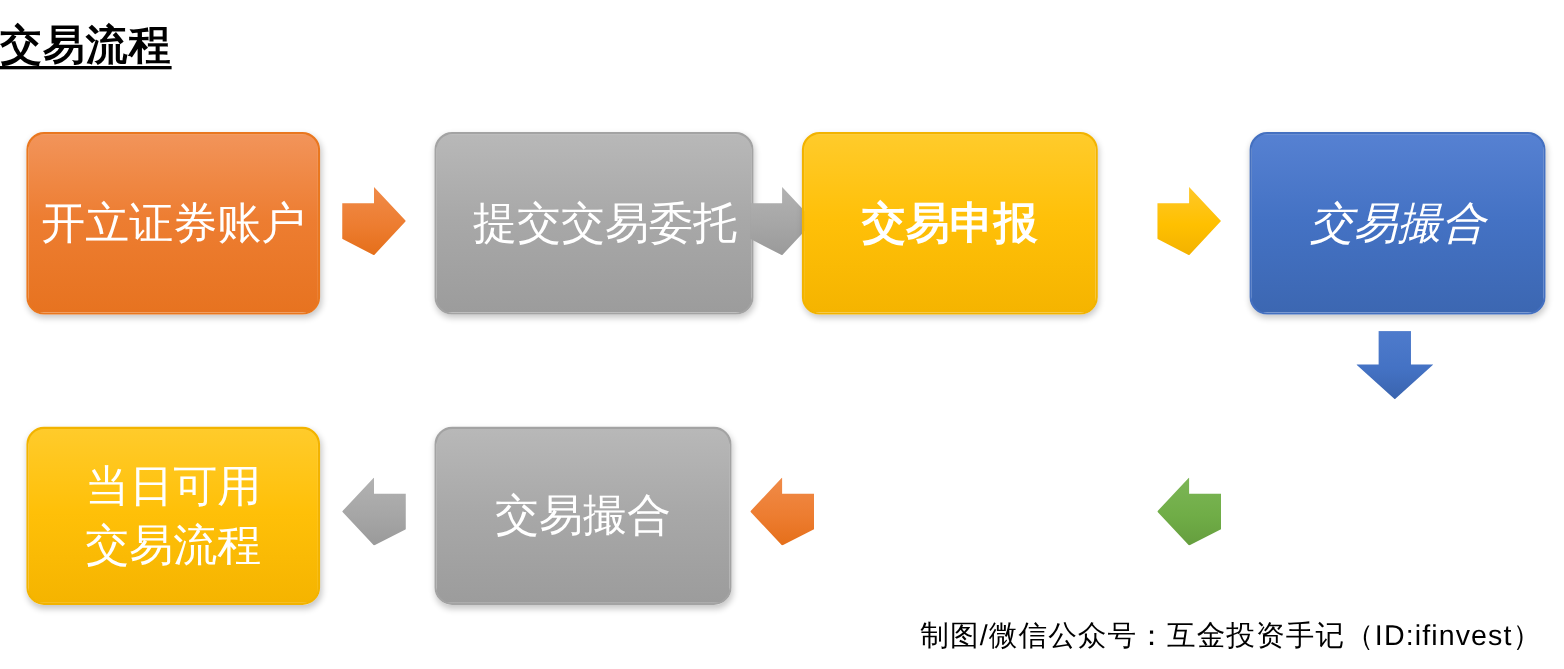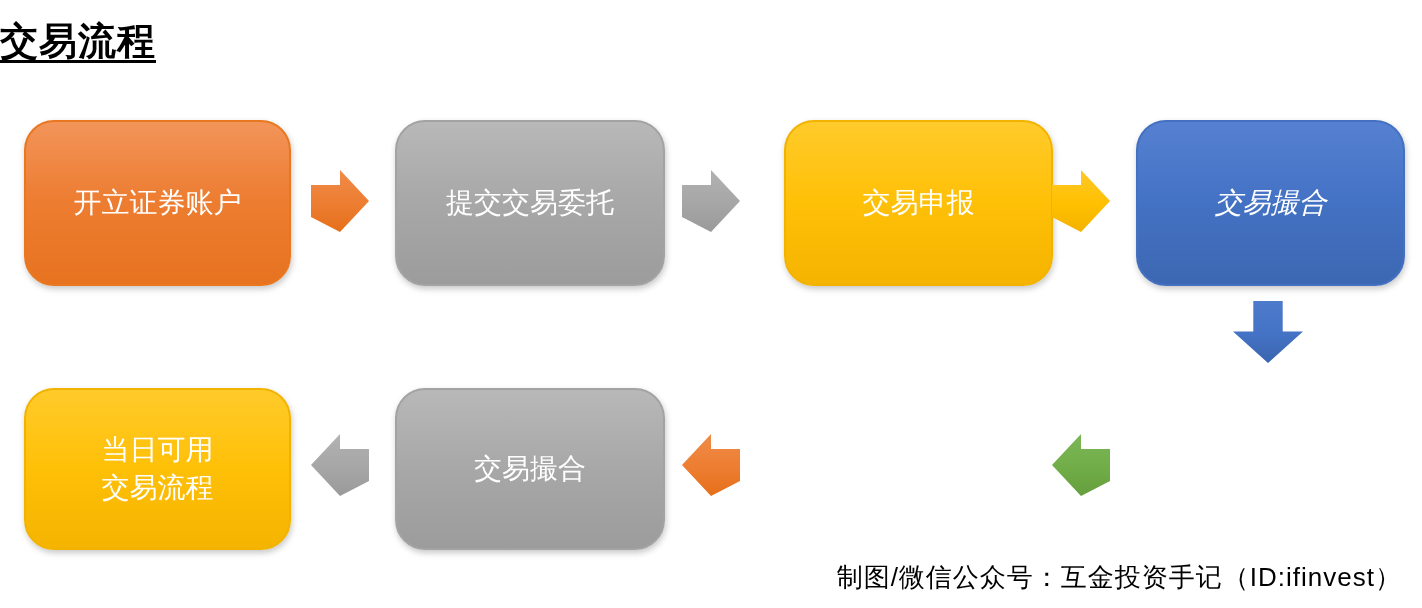--- a/index.html
+++ b/index.html
@@ -4,22 +4,22 @@
 <style>
   html,body{margin:0;padding:0;background:#ffffff;}
   body{font-family:"Liberation Sans","DejaVu Sans",sans-serif;}
   .canvas{position:relative;width:1422px;height:608px;background:#ffffff;overflow:hidden;}
 
   .title{position:absolute;top:16px;left:0;width:100%;text-align:left;
          font-size:38px;font-weight:bold;color:#000;
          }
   .title span{text-decoration:underline;text-decoration-thickness:3px;text-underline-offset:6px;letter-spacing:1px;}
 
-  .box{position:absolute;border-radius:30px;display:flex;align-items:center;justify-content:center;
-       color:#ffffff;font-size:28px;text-align:right;white-space:pre-line;line-height:1.35;
+  .box{position:absolute;border-radius:16px;display:flex;align-items:center;justify-content:center;
+       color:#ffffff;font-size:40px;text-align:right;white-space:pre-line;line-height:1.35;
        box-shadow:1px 3px 6px rgba(0,0,0,0.22);}
   .row1{top:120px;height:162px;}
   .row2{top:388px;height:158px;}
 
   .orange{background:linear-gradient(180deg,#F2945A 0%,#ED7D31 48%,#E77320 100%);border:2px solid #E9771F;}
   .gray  {background:linear-gradient(180deg,#B8B8B8 0%,#A8A8A8 48%,#9C9C9C 100%);border:2px solid #A3A3A3;}
   .gold  {background:linear-gradient(180deg,#FFCB2B 0%,#FFC008 48%,#F5B400 100%);border:2px solid #F2B300;}
   .blue  {background:linear-gradient(180deg,#5681D2 0%,#4472C4 48%,#3C67B2 100%);border:2px solid #4470C0;}
   .green {background:linear-gradient(180deg,#82BB5E 0%,#70AD47 48%,#67A03F 100%);border:2px solid #6DA844;}
 
@@ -45,27 +45,27 @@
   <div class="title">
     <span>交易流程</span>
   </div>
 
   <div class="box row1 orange" style="left:24px;width:263px;">
     <span>开立证券账户</span>
   </div>
 
   <div class="arrow arrow-h right a-orange" style="left:311px;"></div>
 
-  <div class="box row1 gray" style="left:395px;width:266px;">
+  <div class="box row1 gray" style="left:395px;width:266px;padding-left:20px;">
     <span>提交交易委托</span>
   </div>
 
   <div class="arrow arrow-h right a-gray" style="left:682px;"></div>
 
-  <div class="box row1 gold" style="left:784px;width:265px;">
+  <div class="box row1 gold" style="left:729px;width:265px;font-weight:bold;">
     <span>交易申报</span>
   </div>
 
   <div class="arrow arrow-h right a-gold" style="left:1052px;"></div>
 
   <div class="box row1 blue" style="left:1136px;width:265px;font-style:italic;">
     <span>交易撮合</span>
   </div>
 
   <div class="arrow down a-blue" style="left:1233px;top:301px;width:70px;height:62px;"></div>

